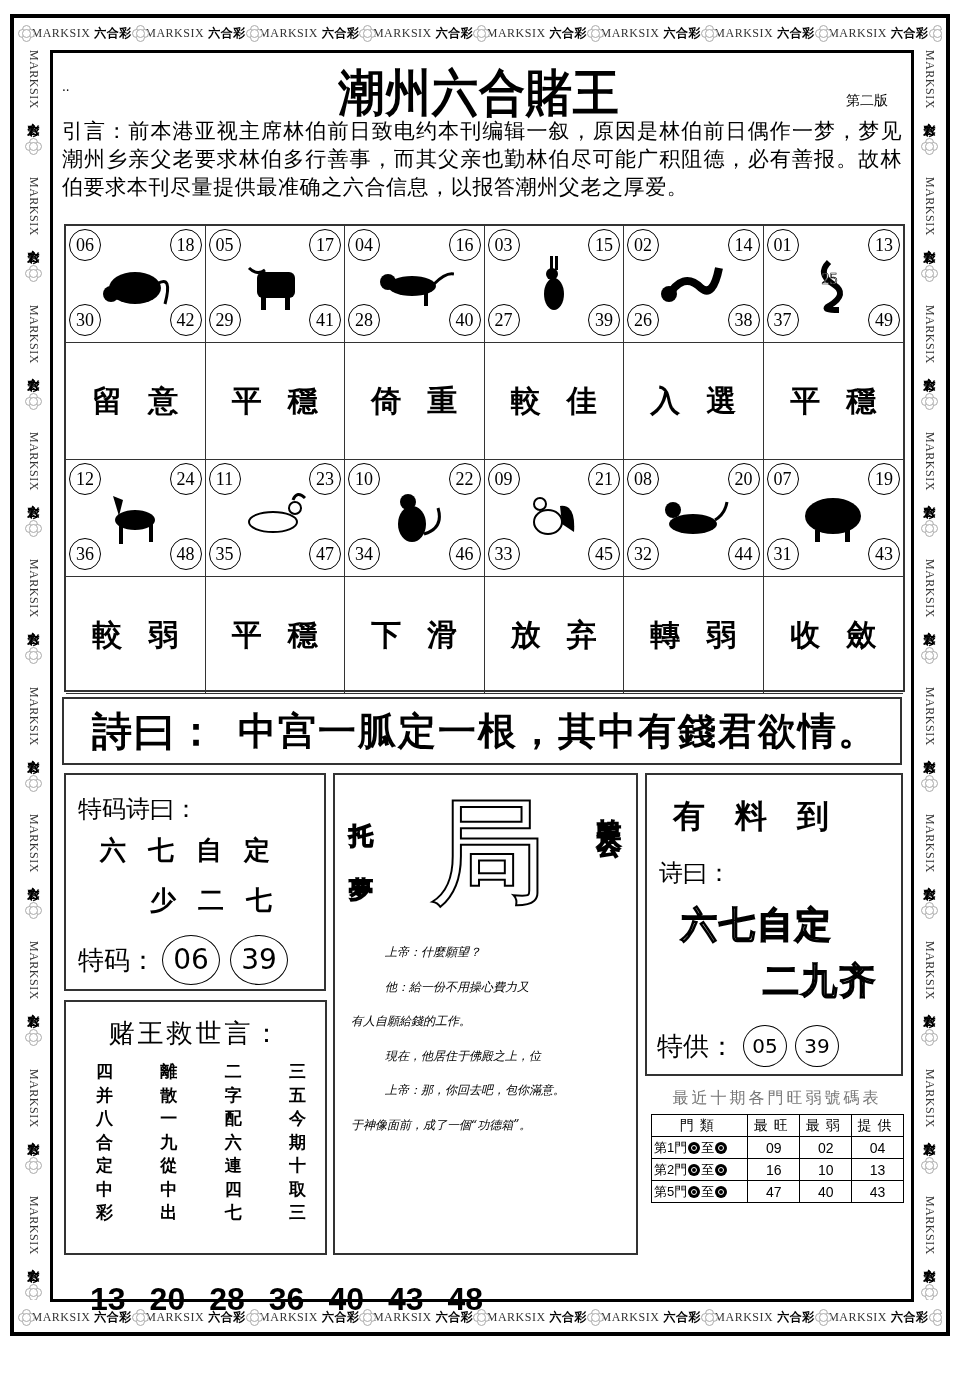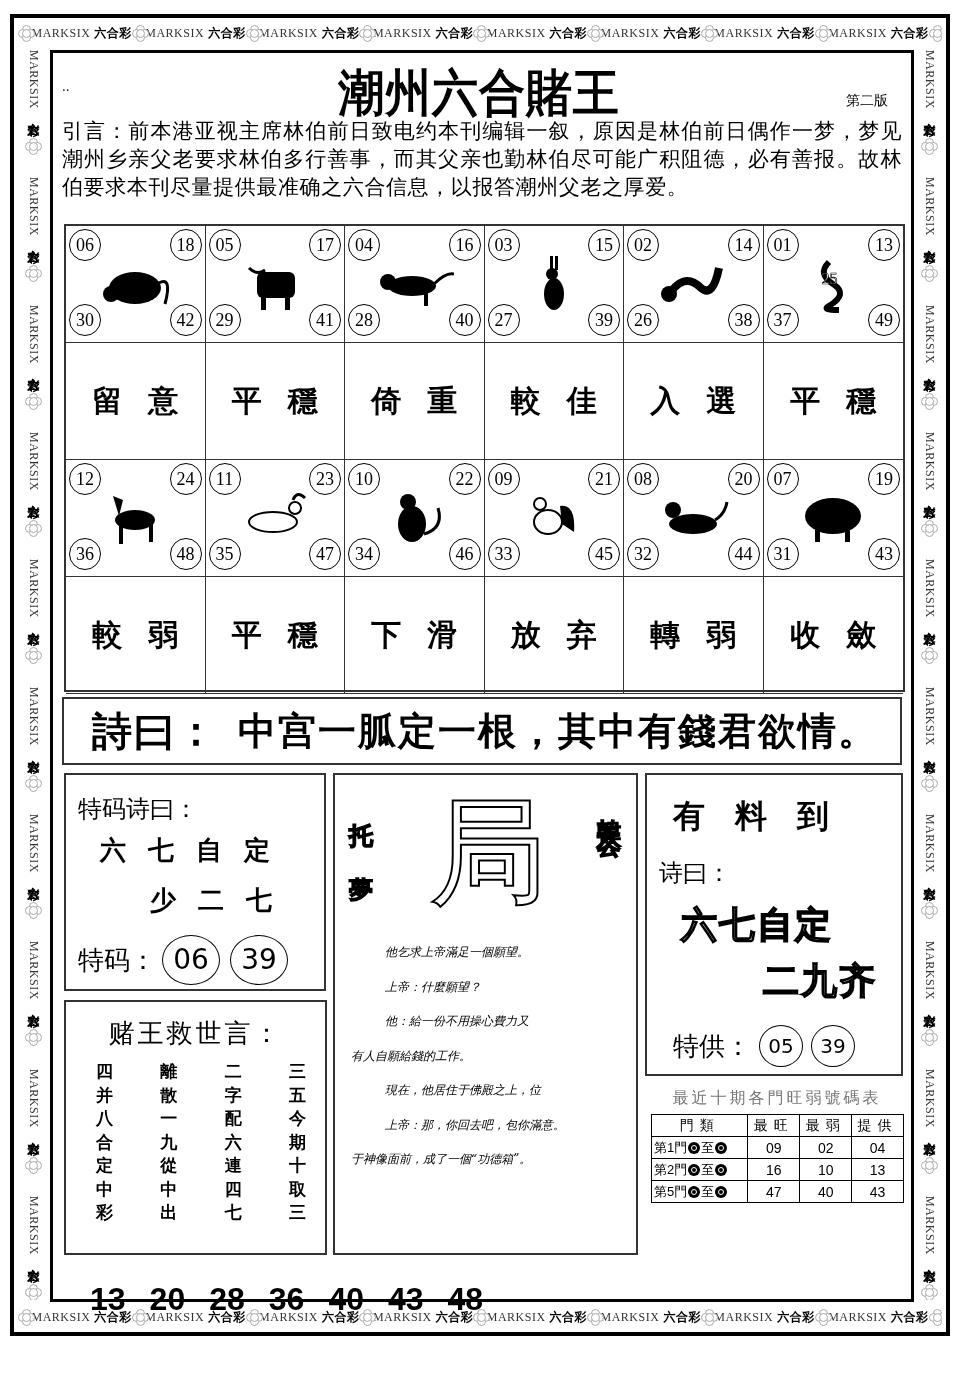--- a/index.html
+++ b/index.html
@@ -72,21 +72,21 @@
   #han { left:258px; top:24px; }
   #story { position:absolute; left:16px; top:160px; width:280px; font-family:"DejaVu Serif", serif; font-style:italic;
            font-size:12px; line-height:34.5px; }
   #story div.ind { padding-left:34px; }
 
   #p-material { left:645px; top:773px; width:258px; height:303px; }
   #youliao { position:absolute; left:26px; top:20px; font-family:"DejaVu Sans", sans-serif; font-weight:bold; font-size:32px; letter-spacing:30px; }
   #p-material .say { position:absolute; left:12px; top:82px; font-size:24px; }
   .outline { font-family:"DejaVu Sans", sans-serif; font-weight:bold; color:#fff; -webkit-text-stroke:1.4px #000; font-size:36px; position:absolute; letter-spacing:2px; }
   #m1 { left:34px; top:126px; } #m2 { left:116px; top:182px; }
-  #p-material .supply { position:absolute; left:26px; top:250px; font-size:26px; display:flex; align-items:center; }
+  #p-material .supply { position:absolute; left:10px; top:250px; font-size:26px; display:flex; align-items:center; }
   .midball { display:inline-block; width:42px; height:40px; border:1px solid #000; border-radius:50%; text-align:center;
              line-height:40px; font-family:"DejaVu Sans", sans-serif; font-size:20px; margin-left:8px; }
 
   #tbl-title { left:648px; top:1088px; width:258px; text-align:center; font-size:16px; letter-spacing:3px; color:#777;
                font-family:"DejaVu Sans", sans-serif; }
   #tbl { left:651px; top:1114px; width:253px; border-collapse:collapse; position:absolute; font-family:"Liberation Sans", sans-serif; font-size:14px; }
   #tbl th, #tbl td { border:1px solid #000; text-align:center; height:21px; padding:0; font-weight:normal; }
   #tbl th { letter-spacing:6px; }
   .gate { display:flex; align-items:center; justify-content:flex-start; padding-left:2px; gap:1px; font-size:13px; }
   .blk { display:inline-block; width:12px; height:12px; border-radius:50%; background:#000; position:relative; }
@@ -766,21 +766,20 @@
         <span>三</span>
       </div>
     </div>
 </div>
 
 <div id="p-mid" class="abs panel">
   <div class="vert-out" id="tuo">托夢</div>
   <div id="ju">局</div>
   <div class="vert-out" id="han">韓文公</div>
   <div id="story">
-      <div class="ind">他乞求上帝滿足一個願望。</div>
       <div class="ind">上帝：什麼願望？</div>
       <div class="ind">他：給一份不用操心費力又</div>
       <div>有人自願給錢的工作。</div>
       <div class="ind">現在，他居住于佛殿之上，位</div>
       <div class="ind">上帝：那，你回去吧，包你滿意。</div>
       <div>于神像面前，成了一個“功德箱”。</div>
     </div>
 </div>
 
 <div id="p-material" class="abs panel">

